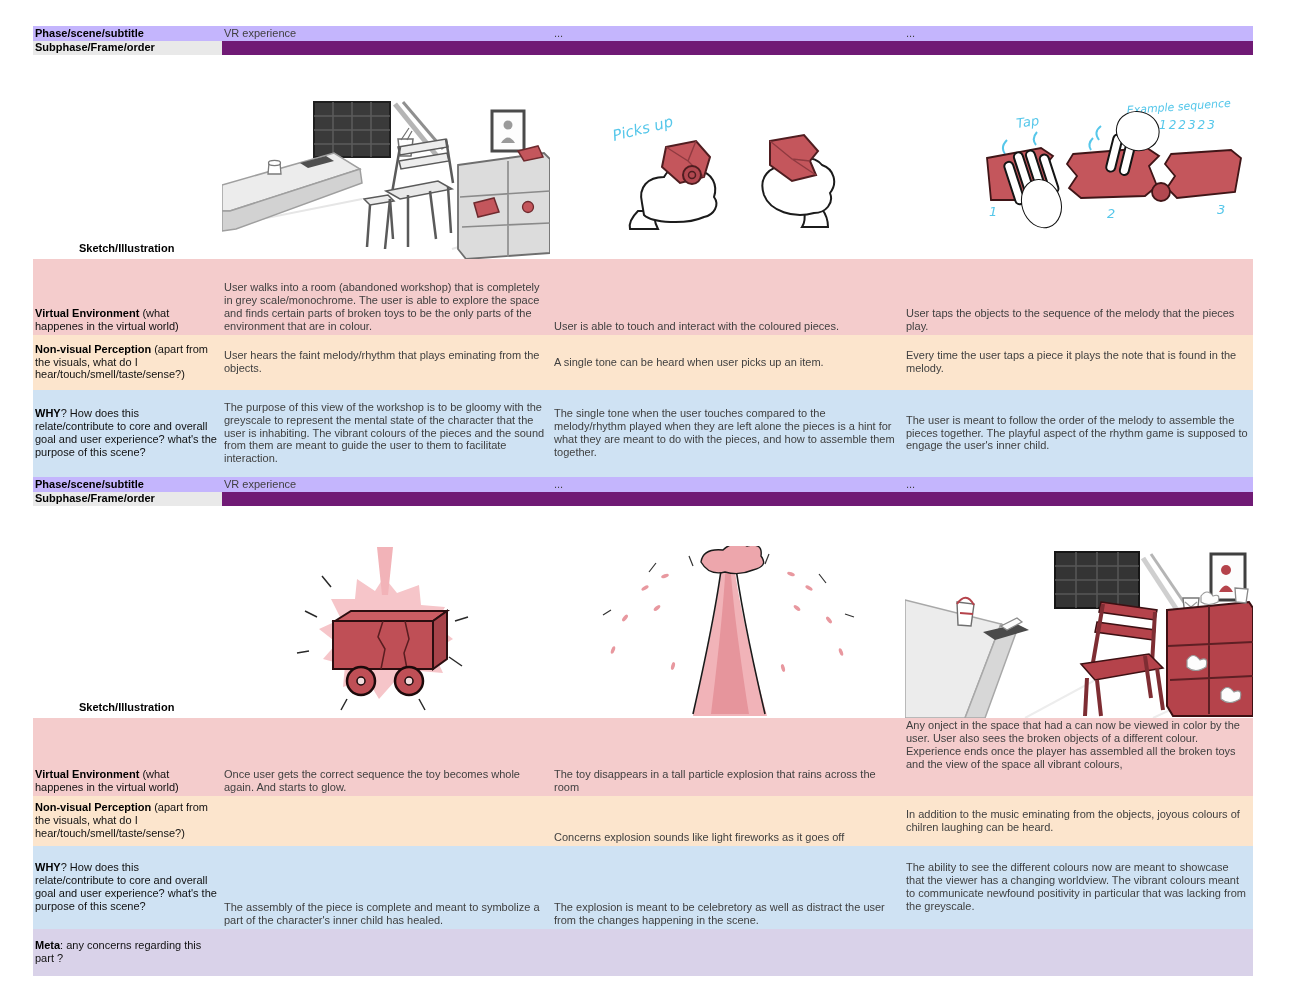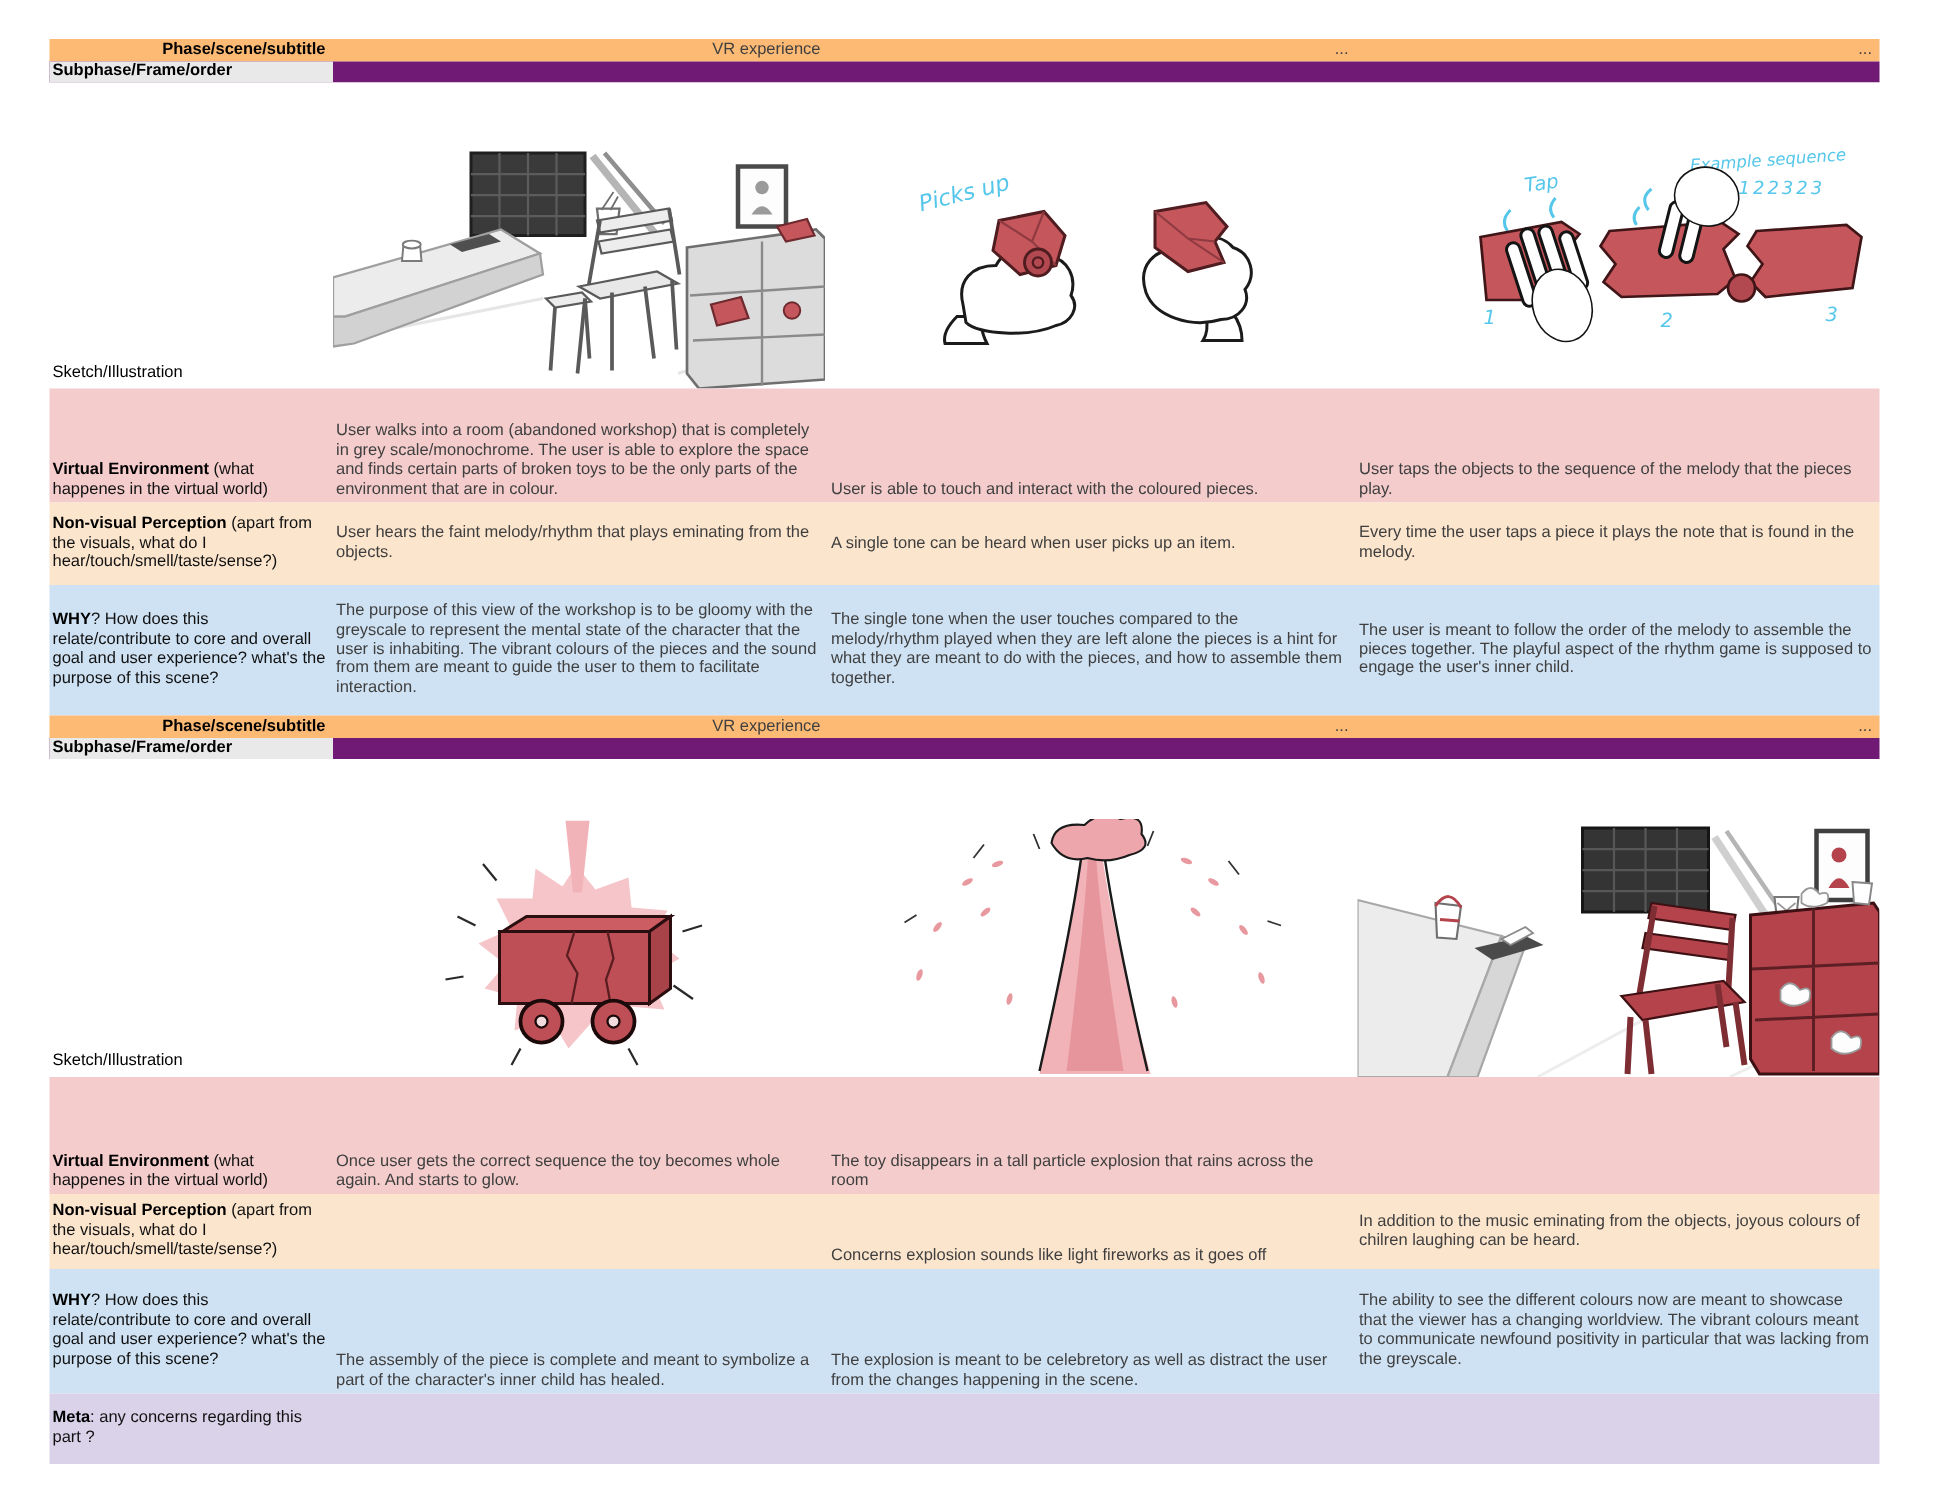--- a/index.html
+++ b/index.html
@@ -23,29 +23,29 @@
     color:#3f3f3f;
     overflow:hidden;
     display:flex;
     flex-direction:column;
   }
   .v-bottom{justify-content:flex-end;}
   .v-center{justify-content:center;}
   .v-top{justify-content:flex-start;}
   .label{color:#111;}
   .label strong{color:#000;}
-  .r-phase{height:15px;background:#fdba74;text-align:right;}
+  .r-phase{height:15px;background:#c4b5fd;}
   .r-phase .cell{justify-content:center;}
   .r-phase .cell:first-child{font-weight:bold;color:#000;}
   .r-sub{height:14px;background:#701a75;}
   .r-sub .cell:first-child{background:#e9e9e9;font-weight:bold;color:#000;justify-content:center;}
   .r-sketch1{height:204px;background:#fff;}
   .r-sketch2{height:212px;background:#fff;}
   .r-sketch1 .cell, .r-sketch2 .cell{padding:0;}
-  .r-sketch1 .label, .r-sketch2 .label{padding:0 5px 4px 2px;font-weight:normal;color:#000;justify-content:flex-end;}
+  .r-sketch1 .label, .r-sketch2 .label{padding:0 5px 4px 2px;font-weight:bold;color:#000;justify-content:flex-end;margin-left:44px;}
   .sketch-cell{flex-direction:row;align-items:flex-end;}
   .r-ve1{height:76px;background:#f4cccc;}
   .r-nvp1{height:55px;background:#fce5cd;}
   .r-why1{height:87px;background:#cfe2f3;}
   .r-ve2{height:78px;background:#f4cccc;}
   .r-nvp2{height:50px;background:#fce5cd;}
   .r-why2{height:83px;background:#cfe2f3;}
   .r-meta{height:47px;background:#d9d2e9;gap:31px;}
   svg text{font-family:"DejaVu Sans", sans-serif;}
   .sk-center{justify-content:center;}
@@ -271,20 +271,21 @@
       </svg>
     </div>
   </div>
 
   <div class="row r-ve2">
     <div class="cell label v-bottom">
         <span><strong>Virtual Environment</strong><span> (what happenes in the virtual world)</span></span>
       </div>
     <div class="cell v-bottom">Once user gets the correct sequence the toy becomes whole again. And starts to glow.</div>
     <div class="cell v-bottom">The toy disappears in a tall particle explosion that rains across the room</div>
+    <div class="cell v-top">Any onject in the space that had a can now be viewed in color by the user. User also sees the broken objects of a different colour. Experience ends once the player has assembled all the broken toys and the view of the space all vibrant colours,</div>
   </div>
 
   <div class="row r-nvp2">
     <div class="cell label v-center">
         <span><strong>Non-visual Perception</strong><span> (apart from the visuals, what do I hear/touch/smell/taste/sense?)</span></span>
       </div>
     <div class="cell v-bottom"></div>
     <div class="cell v-bottom">Concerns explosion sounds like light fireworks as it goes off</div>
     <div class="cell v-center">In addition to the music eminating from the objects, joyous colours of chilren laughing can be heard.</div>
   </div>

